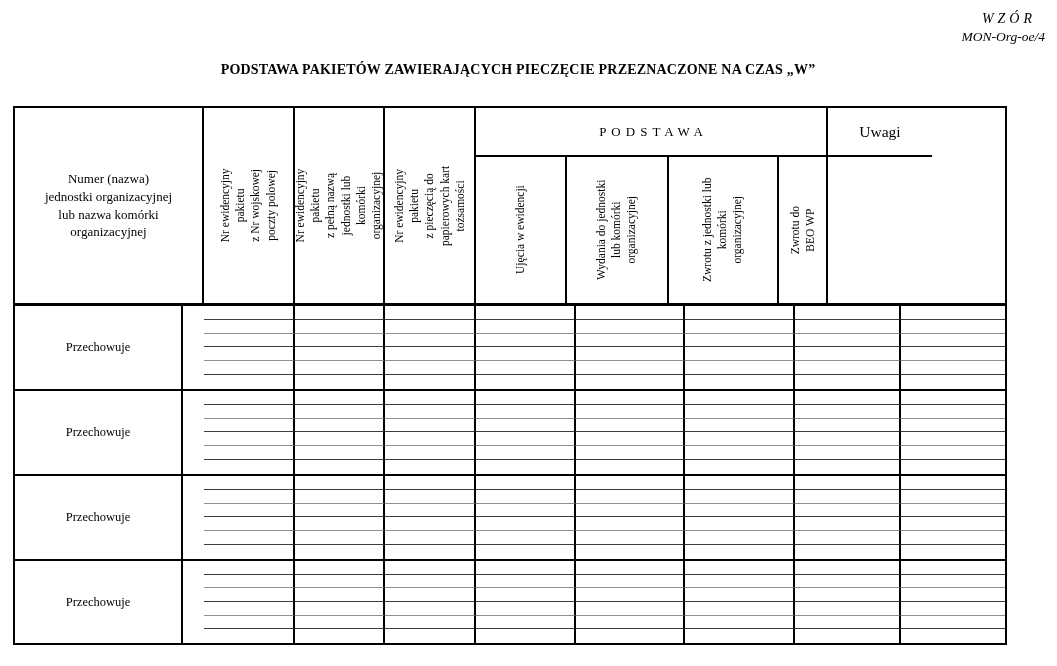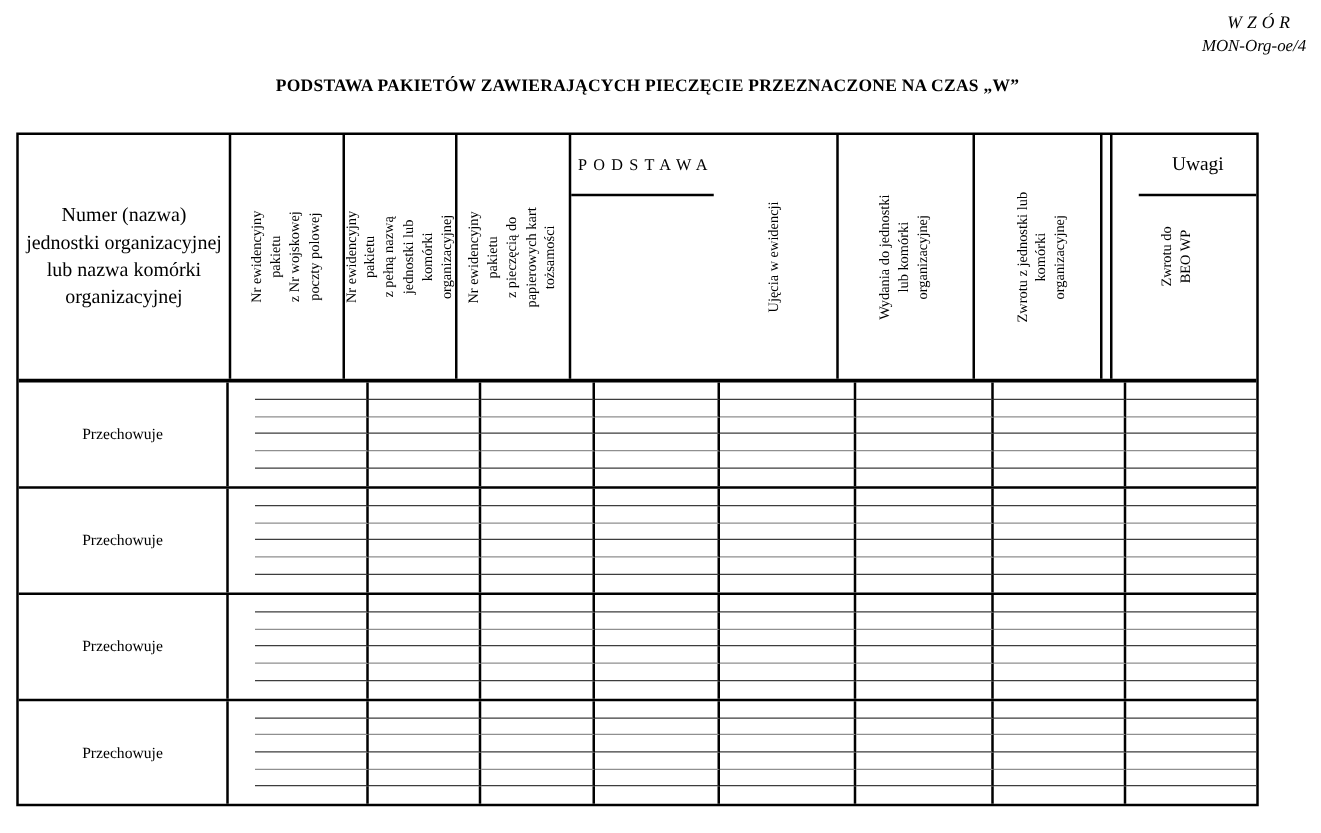--- a/index.html
+++ b/index.html
@@ -28,42 +28,42 @@
   
   .thead { display: flex; height: 198px; border-bottom: 3px solid #000; }
   .hcell { border-right: 2px solid #000; position: relative; display: flex; align-items: center; justify-content: center; }
   .w1 { width: 189px; }
   .w2 { width: 91px; }
   .w3 { width: 90px; }
   .w4 { width: 91px; }
 
   .htext {
     text-align: center; white-space: pre-line;
-    font-size: 16px; line-height: 1.35;
+    font-size: 13px; line-height: 1.35;
   }
   .vtext {
     transform: rotate(-90deg);
     white-space: pre-wrap; text-align: center;
     font-size: 11.5px; line-height: 1.32; width: max-content;
   }
 
-  .pod-group { width: 425px; border-right: 2px solid #000; display: flex; flex-direction: row; }
+  .pod-group { width: 352px; border-right: 2px solid #000; display: flex; flex-direction: column; }
   .pod-band {
     height: 49px; border-bottom: 2px solid #000;
     display: flex; align-items: center; justify-content: center;
     font-size: 13px; letter-spacing: 5px; padding-left: 5px;
   }
   .pod-subs { flex: 1; display: flex; }
   .scell { border-right: 2px solid #000; position: relative; display: flex; align-items: center; justify-content: center; }
   .s1 { width: 100px; }
   .s2 { width: 109px; }
   .s3 { width: 110px; }
   .s4 { width: 104px; border-right: none; }
 
-  .uwagi-col { width: 104px; display: flex; flex-direction: column; margin-left: 29px; }
+  .uwagi-col { width: 104px; display: flex; flex-direction: column; }
   .uwagi-band {
     height: 49px; border-bottom: 2px solid #000;
     display: flex; align-items: center; justify-content: center;
     font-size: 15.5px;
   }
   .uwagi-body { flex: 1; }
 
   
   .group { display: flex; height: 85px; border-bottom: 2px solid #000; gap: 21px; }
   .group:last-child { height: 82px; border-bottom: none; }

